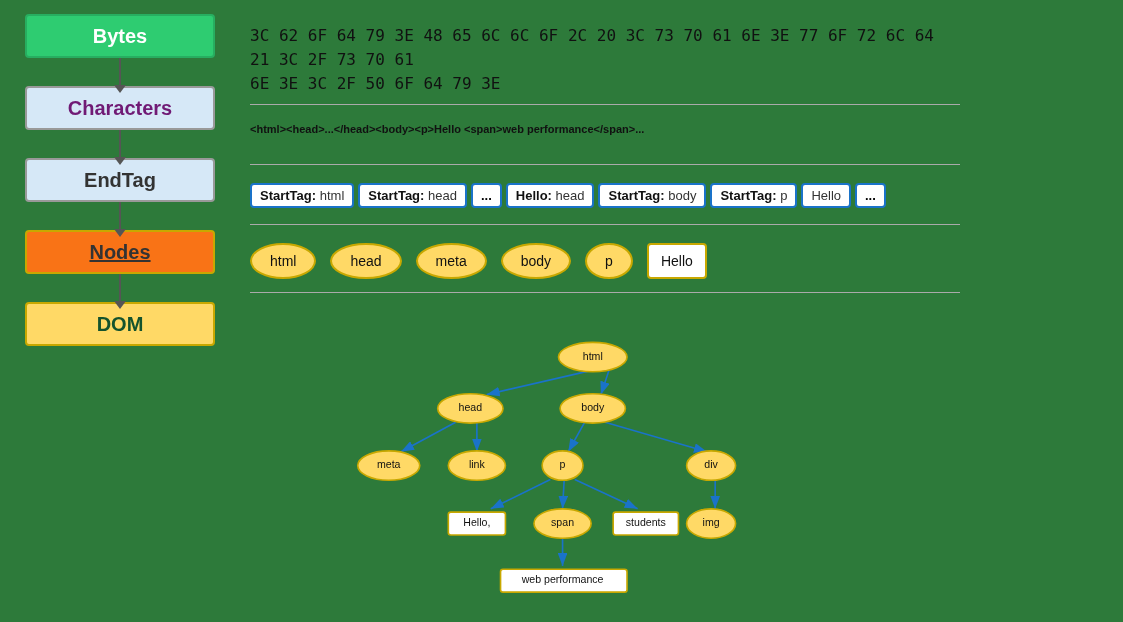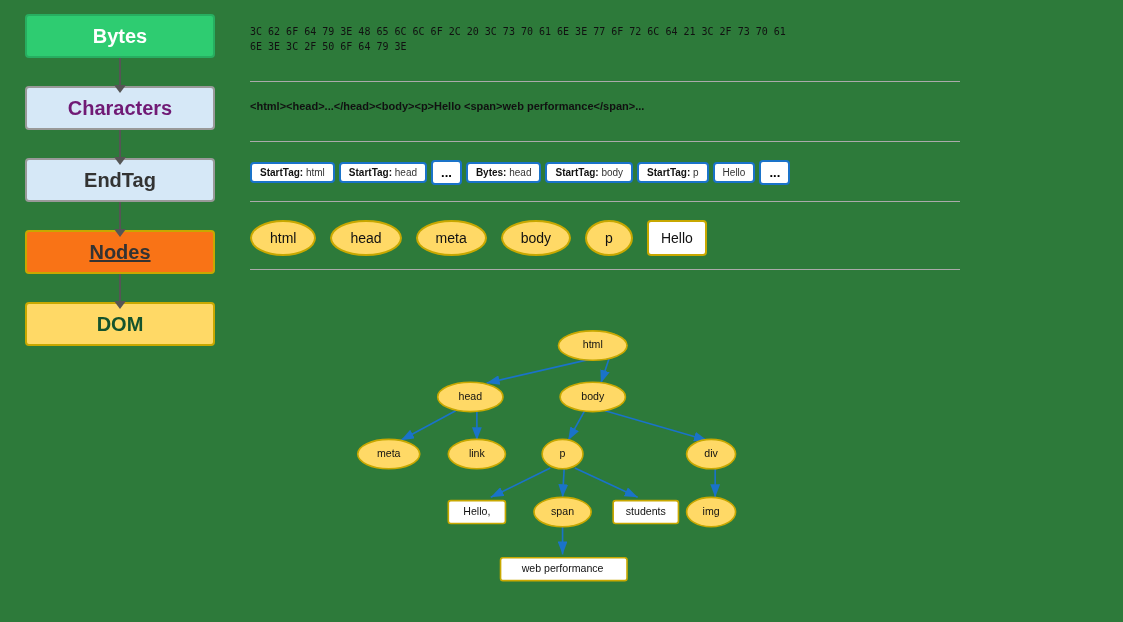--- a/index.html
+++ b/index.html
@@ -91,21 +91,21 @@
       border-bottom: 1px solid #aaa;
       padding-bottom: 8px;
       margin-bottom: 8px;
     }
     
     .bytes-section {
       min-height: 68px;
     }
     .bytes-text {
       font-family: monospace;
-      font-size: 10px;
+      font-size: 16px;
       color: #111;
       line-height: 1.5;
       padding-top: 10px;
     }
     
     .chars-section {
       min-height: 52px;
     }
     .chars-text {
       font-family: Arial, sans-serif;
@@ -125,21 +125,21 @@
       align-items: center;
       gap: 4px;
       padding-top: 10px;
       flex-wrap: nowrap;
     }
     .token-box {
       border: 2px solid #1a73c9;
       background: #fff;
       border-radius: 4px;
       padding: 3px 8px;
-      font-size: 10px;
+      font-size: 13px;
       white-space: nowrap;
     }
     .token-box .token-label {
       font-weight: bold;
       color: #111;
     }
     .token-box .token-value {
       color: #333;
     }
     .token-ellipsis {
@@ -253,21 +253,21 @@
         <div class="token-box">
           <span class="token-label">StartTag:</span>
           <span class="token-value"> html</span>
         </div>
         <div class="token-box">
           <span class="token-label">StartTag:</span>
           <span class="token-value"> head</span>
         </div>
         <div class="token-ellipsis">...</div>
         <div class="token-box">
-          <span class="token-label">Bytes:</span>
+          <span class="token-label">Hello:</span>
           <span class="token-value"> head</span>
         </div>
         <div class="token-box">
           <span class="token-label">StartTag:</span>
           <span class="token-value"> body</span>
         </div>
         <div class="token-box">
           <span class="token-label">StartTag:</span>
           <span class="token-value"> p</span>
         </div>

